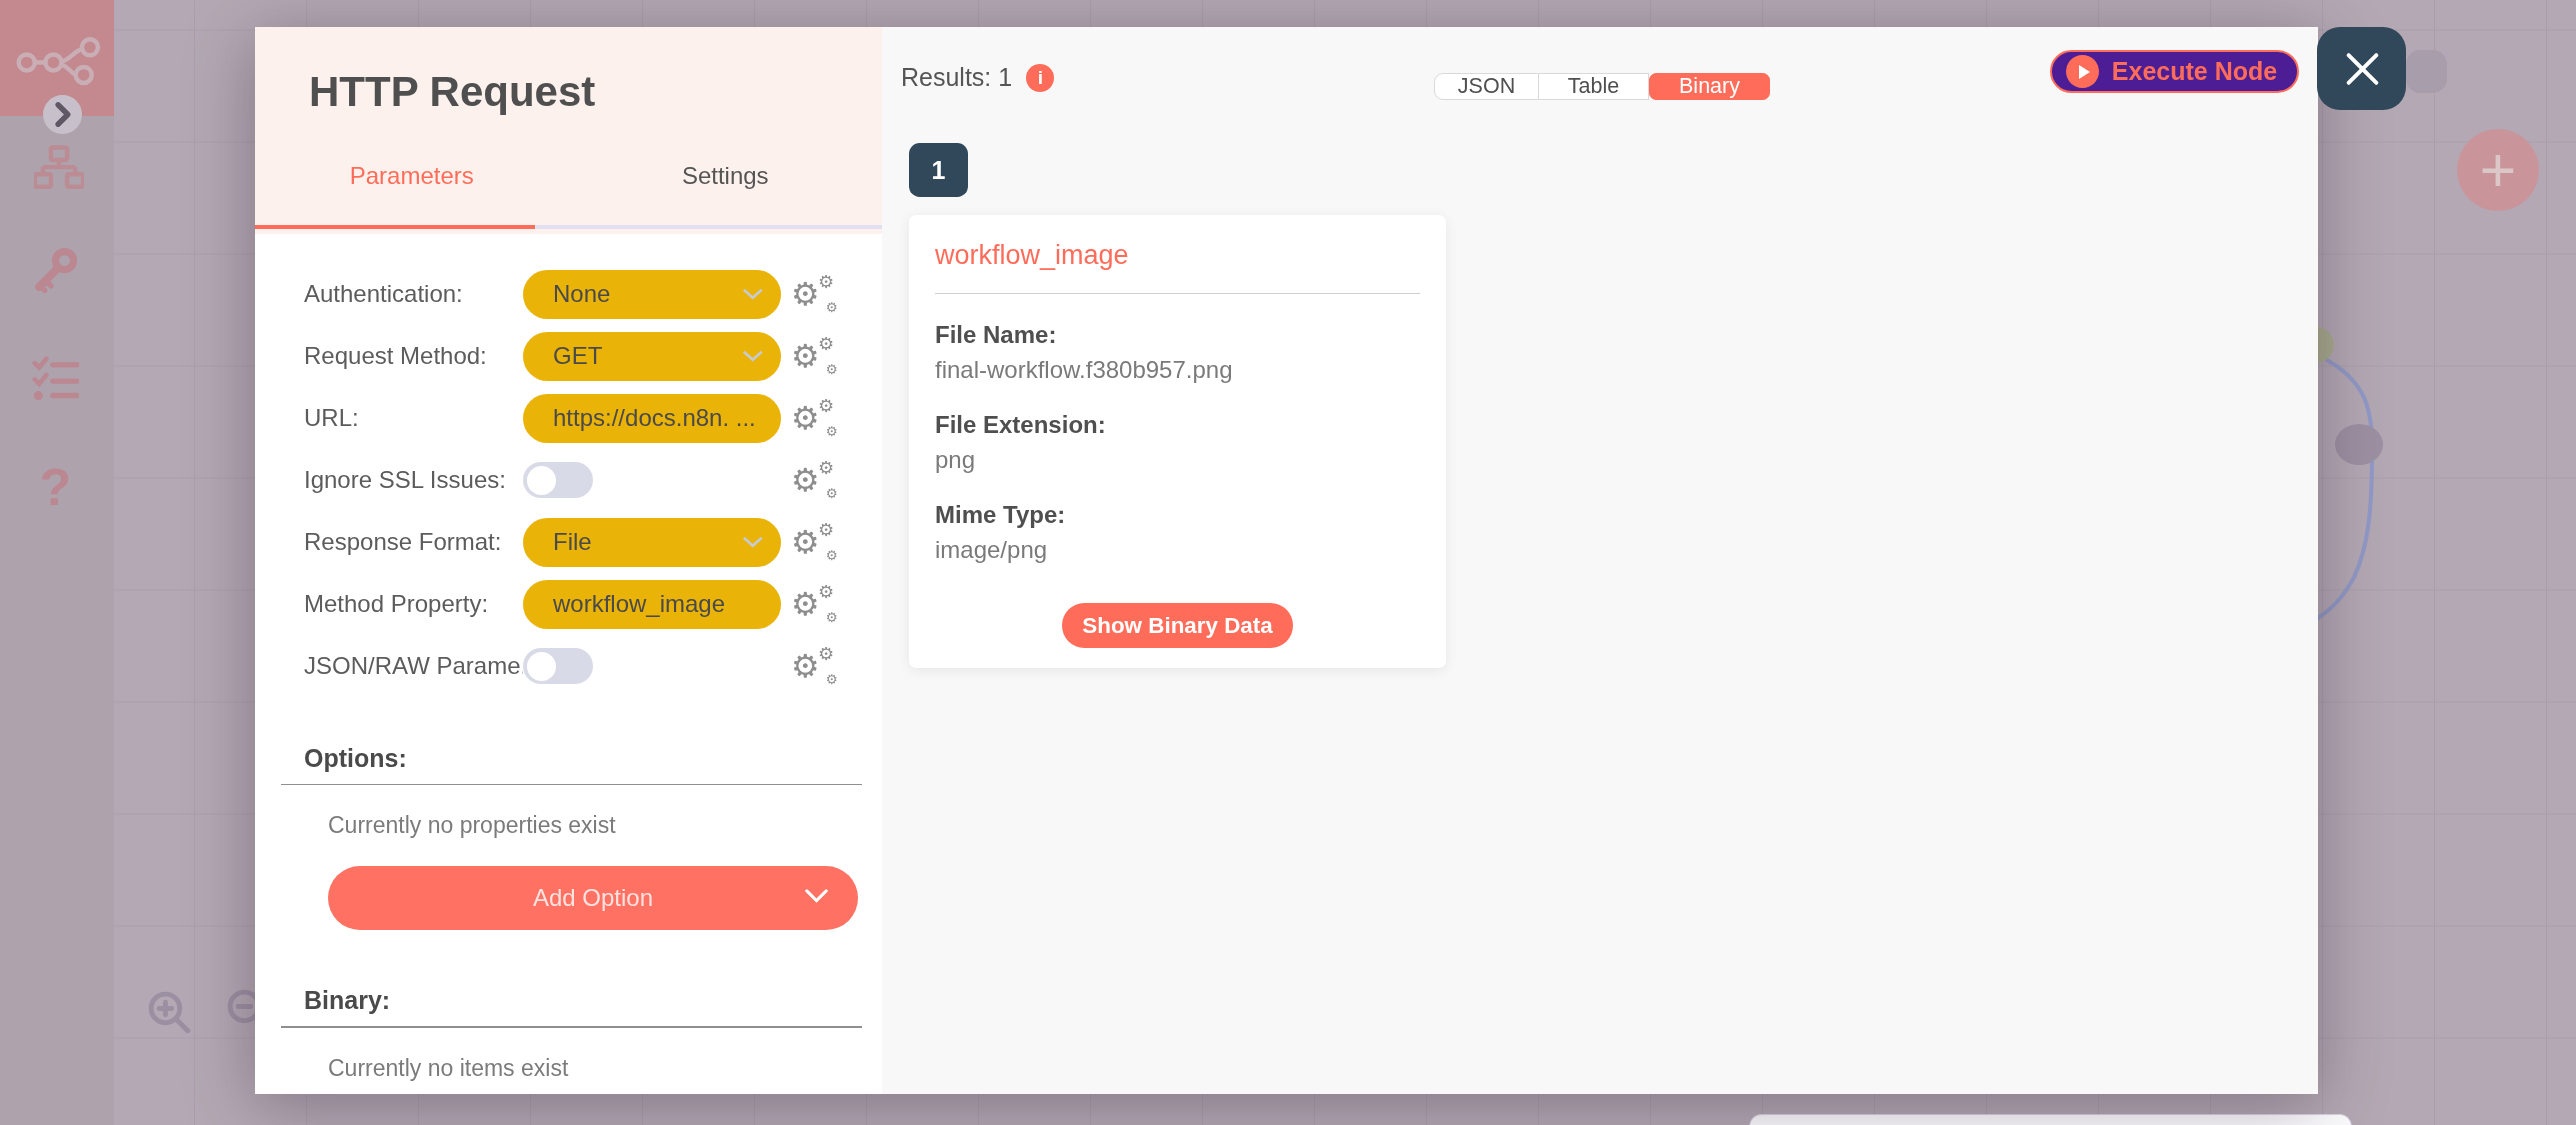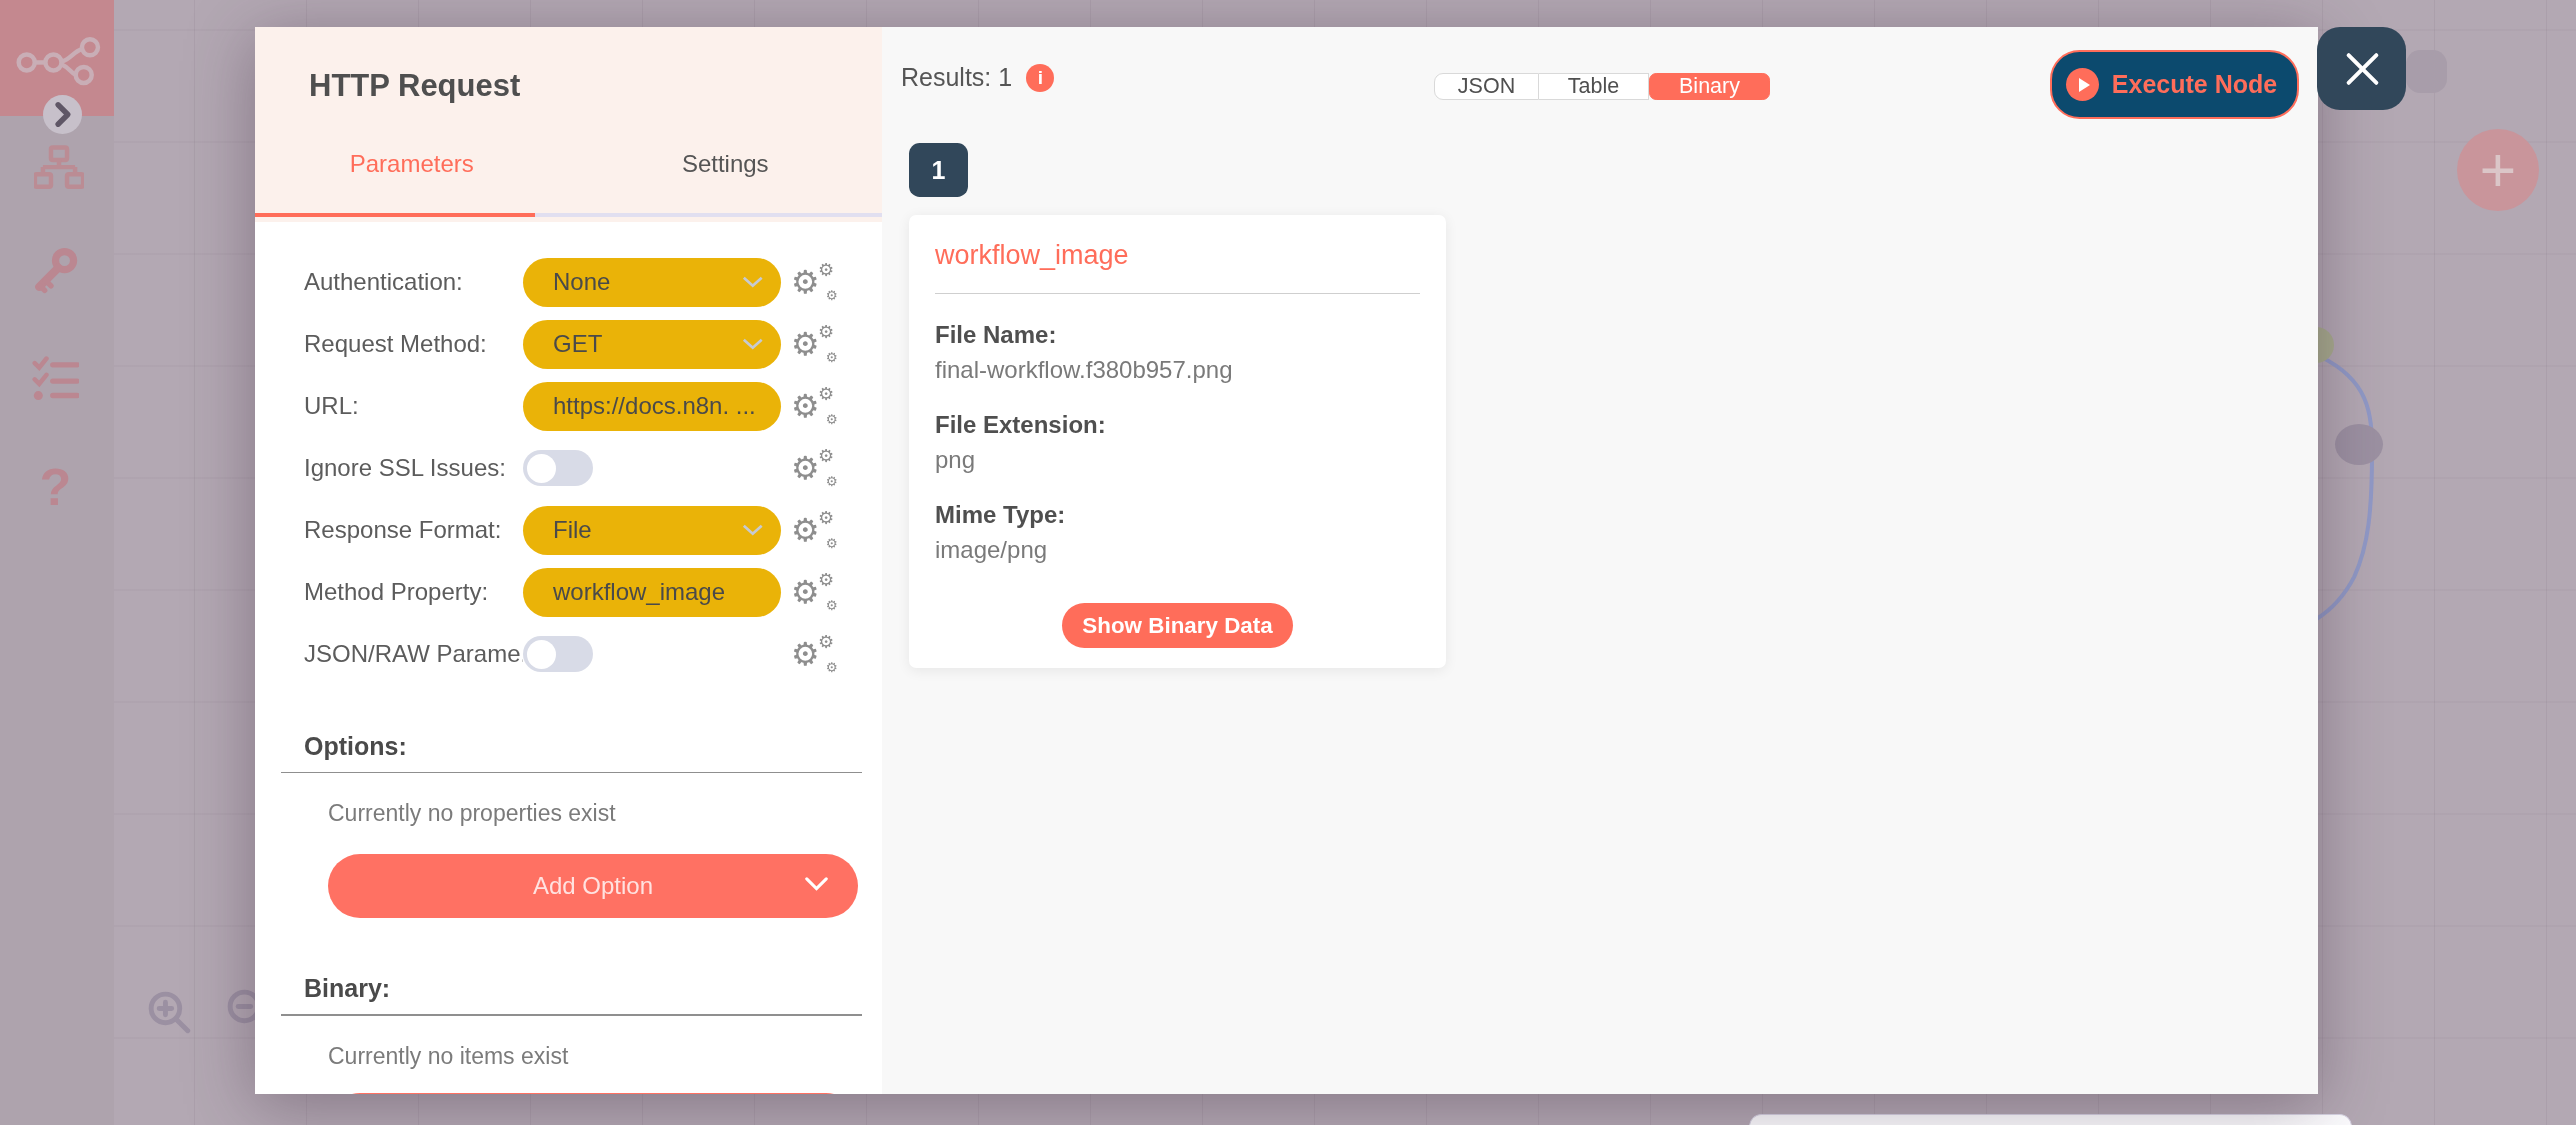--- a/index.html
+++ b/index.html
@@ -30,21 +30,21 @@
   .bottom-sliver { position:absolute; left:1749px; top:1114px; width:603px; height:12.5px;
     border-radius:12.5px 12.5px 0 0; background:#fcfcfe; border:1.8px solid #d6d3e2; border-bottom:none; }
 
   
   .modal { position:absolute; left:255px; top:27px; width:2063px; height:1067px; display:flex;
     box-shadow:0 10.7px 63px rgba(55,35,55,0.38); }
 
   
   .param-panel { width:627px; background:#ffffff; display:flex; flex-direction:column; overflow:hidden; }
   .param-header { background:#fcf1ec; padding-bottom:4.5px; }
-  .panel-title { margin:41px 0 0 54px; font-size:31px; font-weight:600; color:#4f4f4f; }
+  .panel-title { margin:41px 0 0 54px; font-size:42px; font-weight:600; color:#4f4f4f; }
   .tabs { display:flex; margin-top:32px; height:55px; align-items:center; }
   .tab { width:50%; text-align:center; font-size:24px; cursor:pointer; }
   .tab.active { color:#ff6d5a; font-weight:400; }
   .tab.inactive { color:#555555; }
   .tab-underline { display:flex; margin-top:21.5px; height:4.5px; }
   .tab-underline .seg-active { width:280px; background:#ff6d5a; }
   .tab-underline .seg-rest { flex:1; background:#e1dff0; }
 
   .param-body { flex:1; background:#fff; padding:0 46px 0 49px; overflow:hidden; }
   .field-row { display:flex; align-items:center; height:62px; }
@@ -76,22 +76,22 @@
   .results-line { position:absolute; left:19px; top:36px; display:flex; align-items:center; }
   .results-text { font-size:25px; color:#555555; }
   .info-icon { margin-left:14.3px; width:28px; height:28px; border-radius:50%; background:#ff6d5a; color:#fff;
     display:flex; align-items:center; justify-content:center; font-size:19px; font-weight:700; cursor:pointer; }
   .view-tabs { position:absolute; left:552px; top:24px; display:flex; height:49px;align-items:flex-end; }
   .vtab { display:flex; align-items:center; justify-content:center; font-size:21.5px; color:#4f4f4f;
     background:#ffffff; border:0.9px solid #d9d9d9; cursor:pointer; }
   .vtab.first { width:105px; border-radius:9px 0 0 9px; }
   .vtab.mid { width:110px; border-left:none; }
   .vtab.active { width:121px; background:#ff6d5a; border-color:#ff6d5a; color:#ffffff; border-radius:7.2px; }
-  .execute-btn { position:absolute; left:1168px; top:23px; width:249px; height:69px; border-radius:29.5px;
-    background:#0c4a6e; border:2.2px solid #ff6d5a; display:flex; align-items:center; padding-left:14.3px; cursor:pointer; }
+  .execute-btn { position:absolute; left:1168px; top:23px; width:249px; height:43px; border-radius:29.5px;
+    background:#4c1d95; border:2.2px solid #ff6d5a; display:flex; align-items:center; padding-left:14.3px; cursor:pointer; }
   .play-circle { width:33px; height:33px; border-radius:50%; background:#ff6d5a; display:flex; align-items:center; justify-content:center; }
   .play-tri { width:0; height:0; border-left:11.6px solid #ffffff; border-top:7.2px solid transparent;
     border-bottom:7.2px solid transparent; margin-left:2.7px; }
   .execute-label { margin-left:12.5px; font-size:25px; font-weight:700; color:#ff6d5a; }
 
   .item-badge { position:absolute; left:27px; top:116px; width:59px; height:54px; border-radius:10.7px;
     background:#31475a; color:#ffffff; font-size:25px; font-weight:600; display:flex; align-items:center;
     justify-content:center; cursor:pointer; }
 
   .binary-card { position:absolute; left:27px; top:188px; width:537px; height:453px; background:#ffffff;

